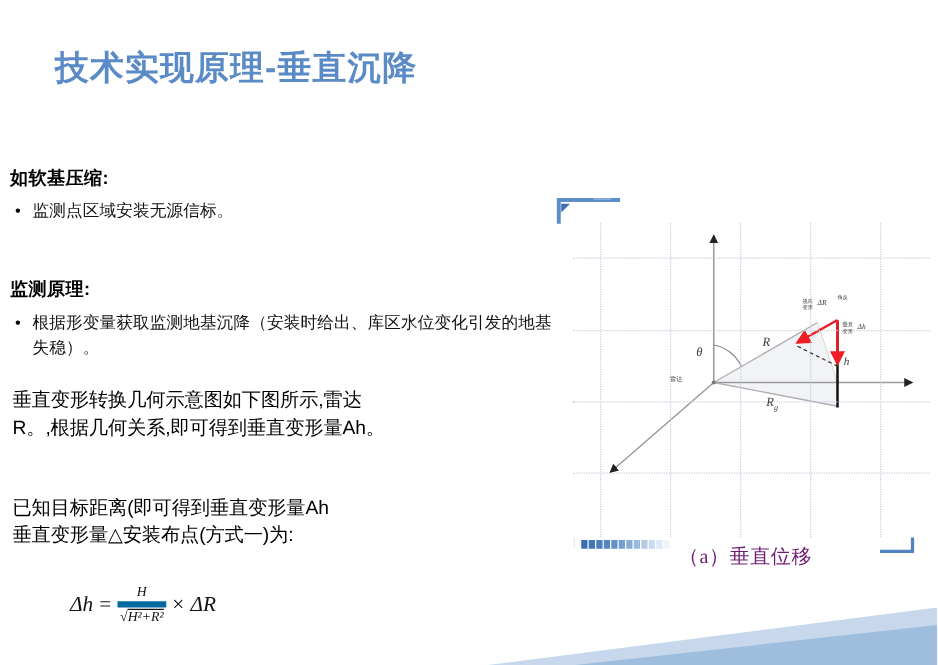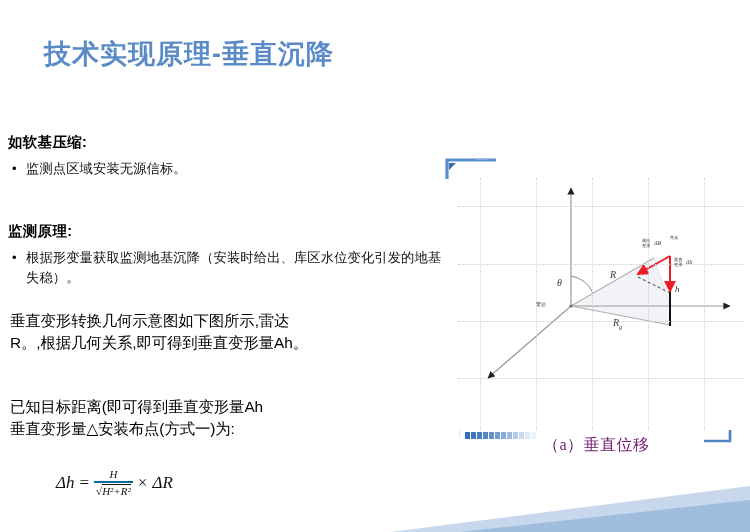--- a/index.html
+++ b/index.html
@@ -86,21 +86,21 @@
   .frac {
     display: inline-flex;
     flex-direction: column;
     align-items: center;
     vertical-align: middle;
     font-size: 11px;
     line-height: 1.1;
   }
   .frac .num { padding: 0 4px 1px 4px; }
   .frac .den {
-    border-top: 2px solid #0369a1;
+    border-top: 5px solid #0369a1;
     padding: 1px 2px 0 2px;
     white-space: nowrap;
   }
   .sqrt-wrap { display: inline-block; white-space: nowrap; }
   .sqrt-bar {
     display: inline-block;
     border-top: 1px solid #111;
     padding-top: 0px;
   }
 

